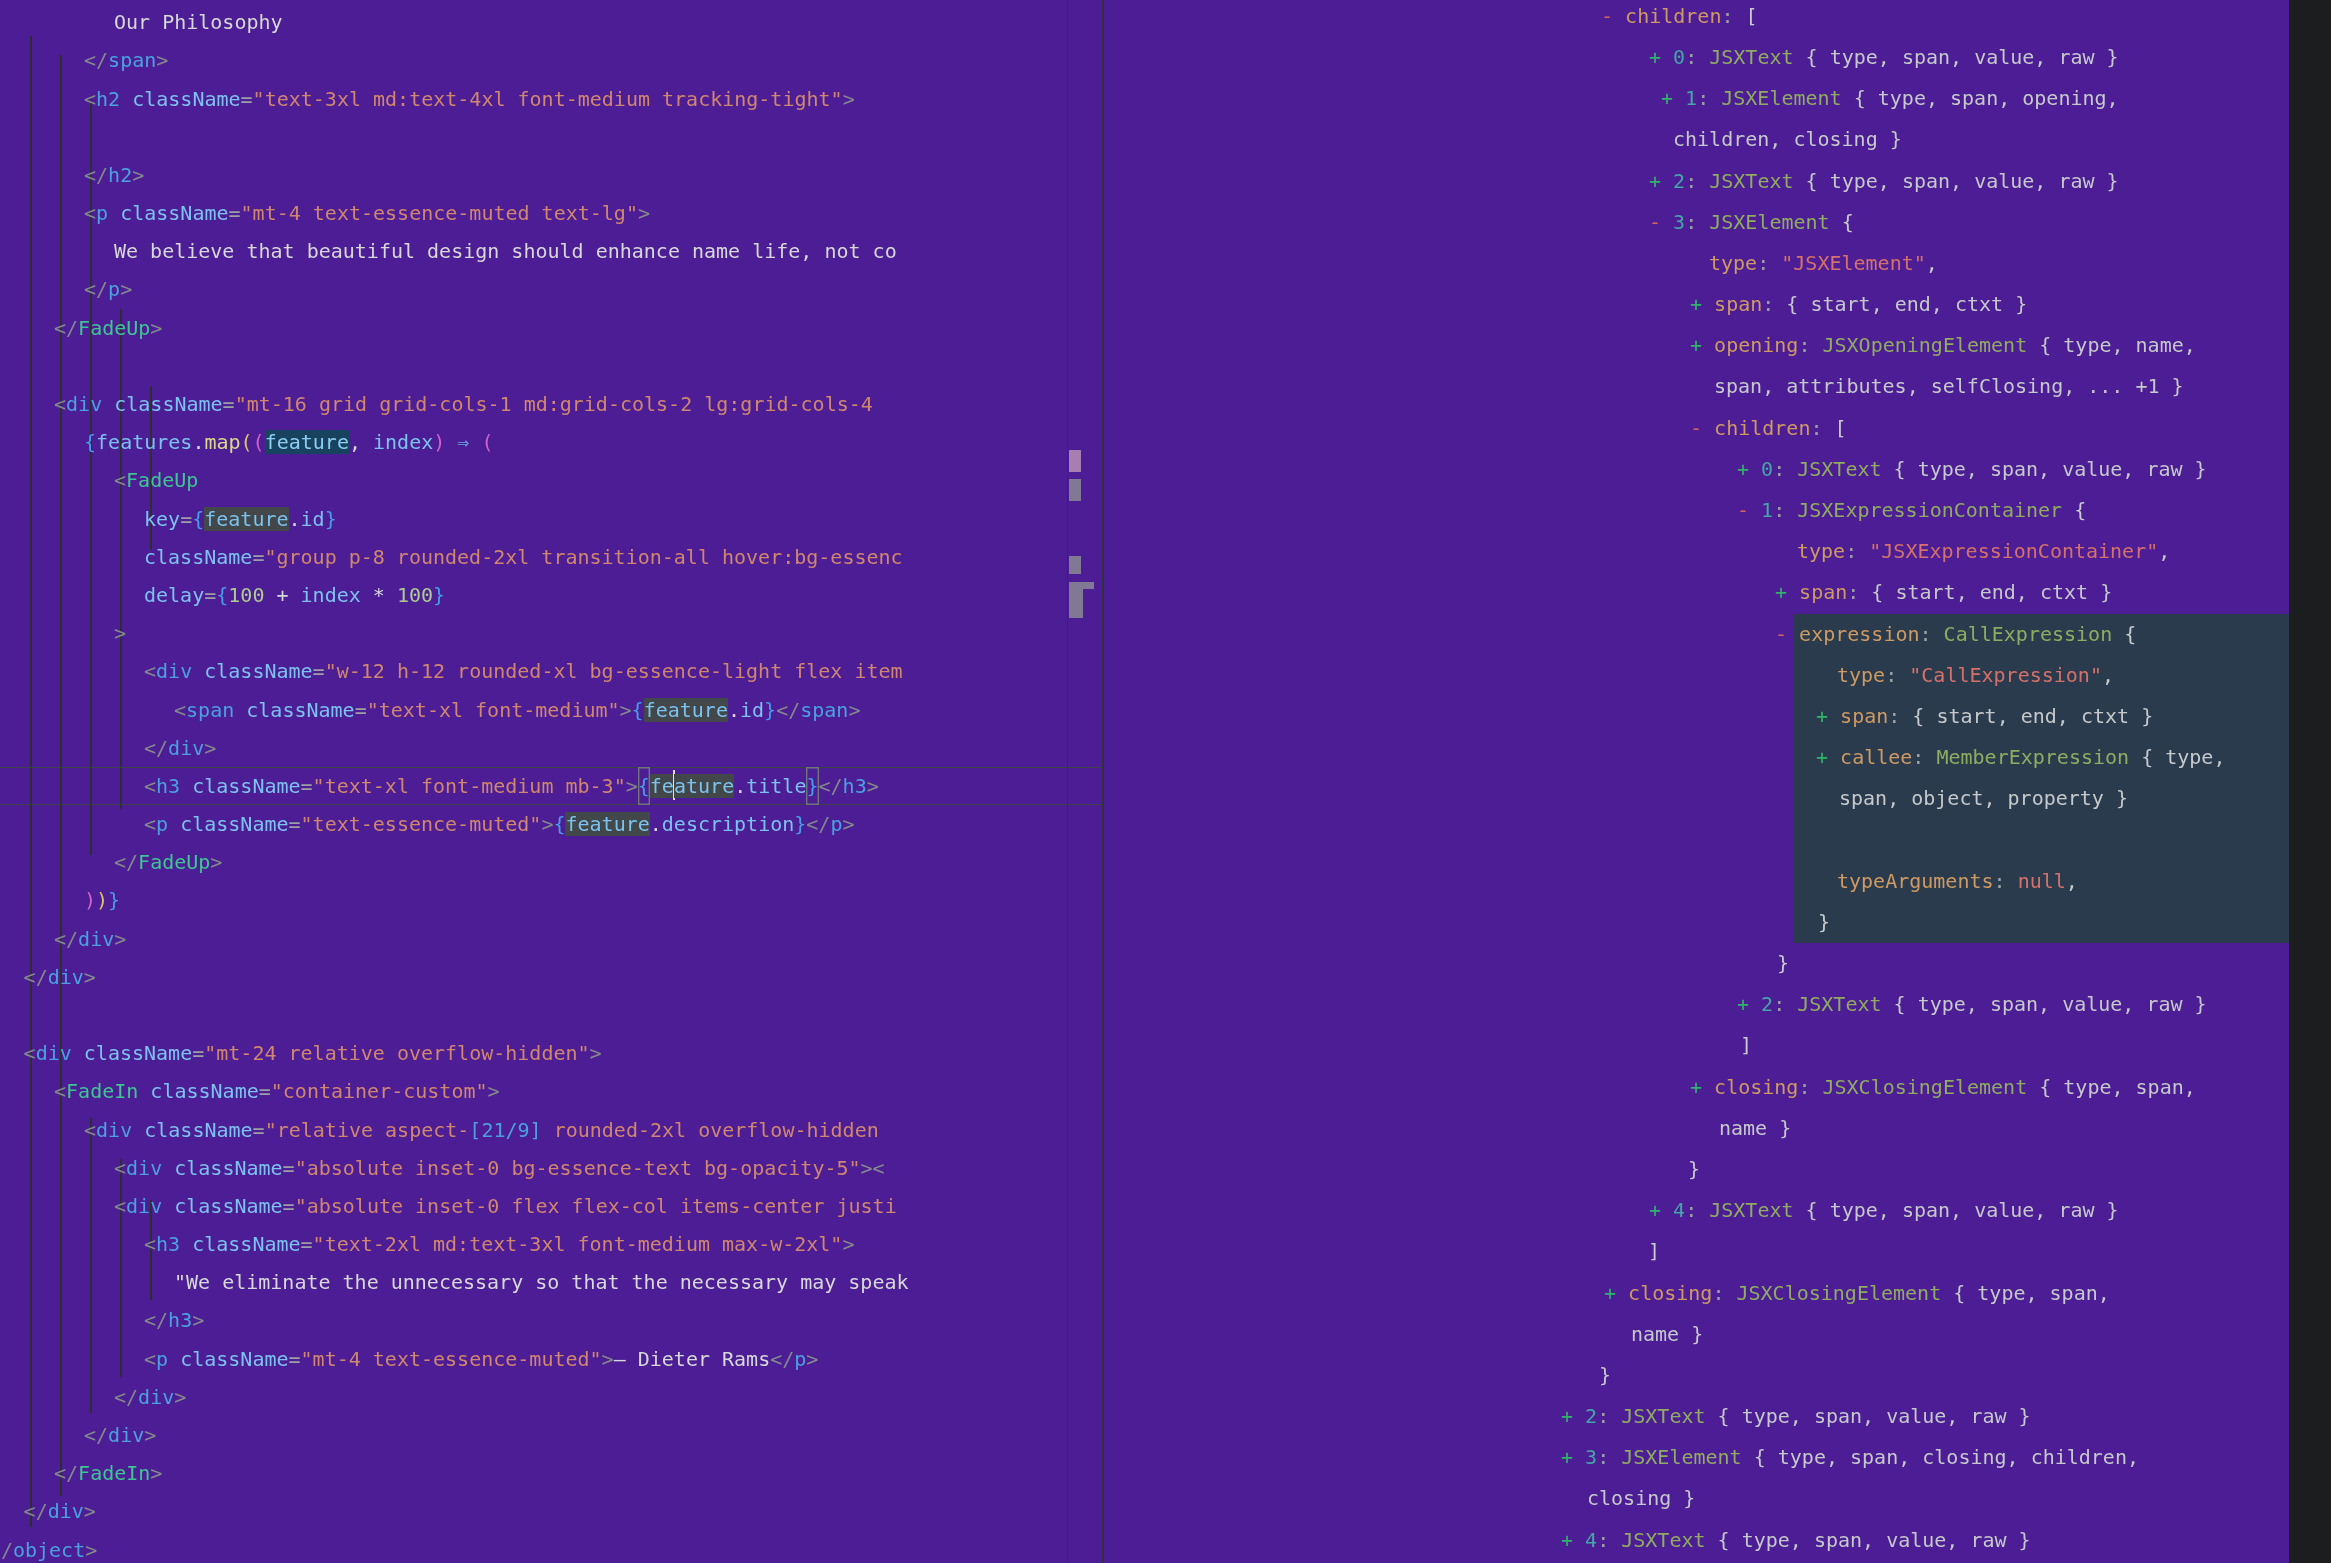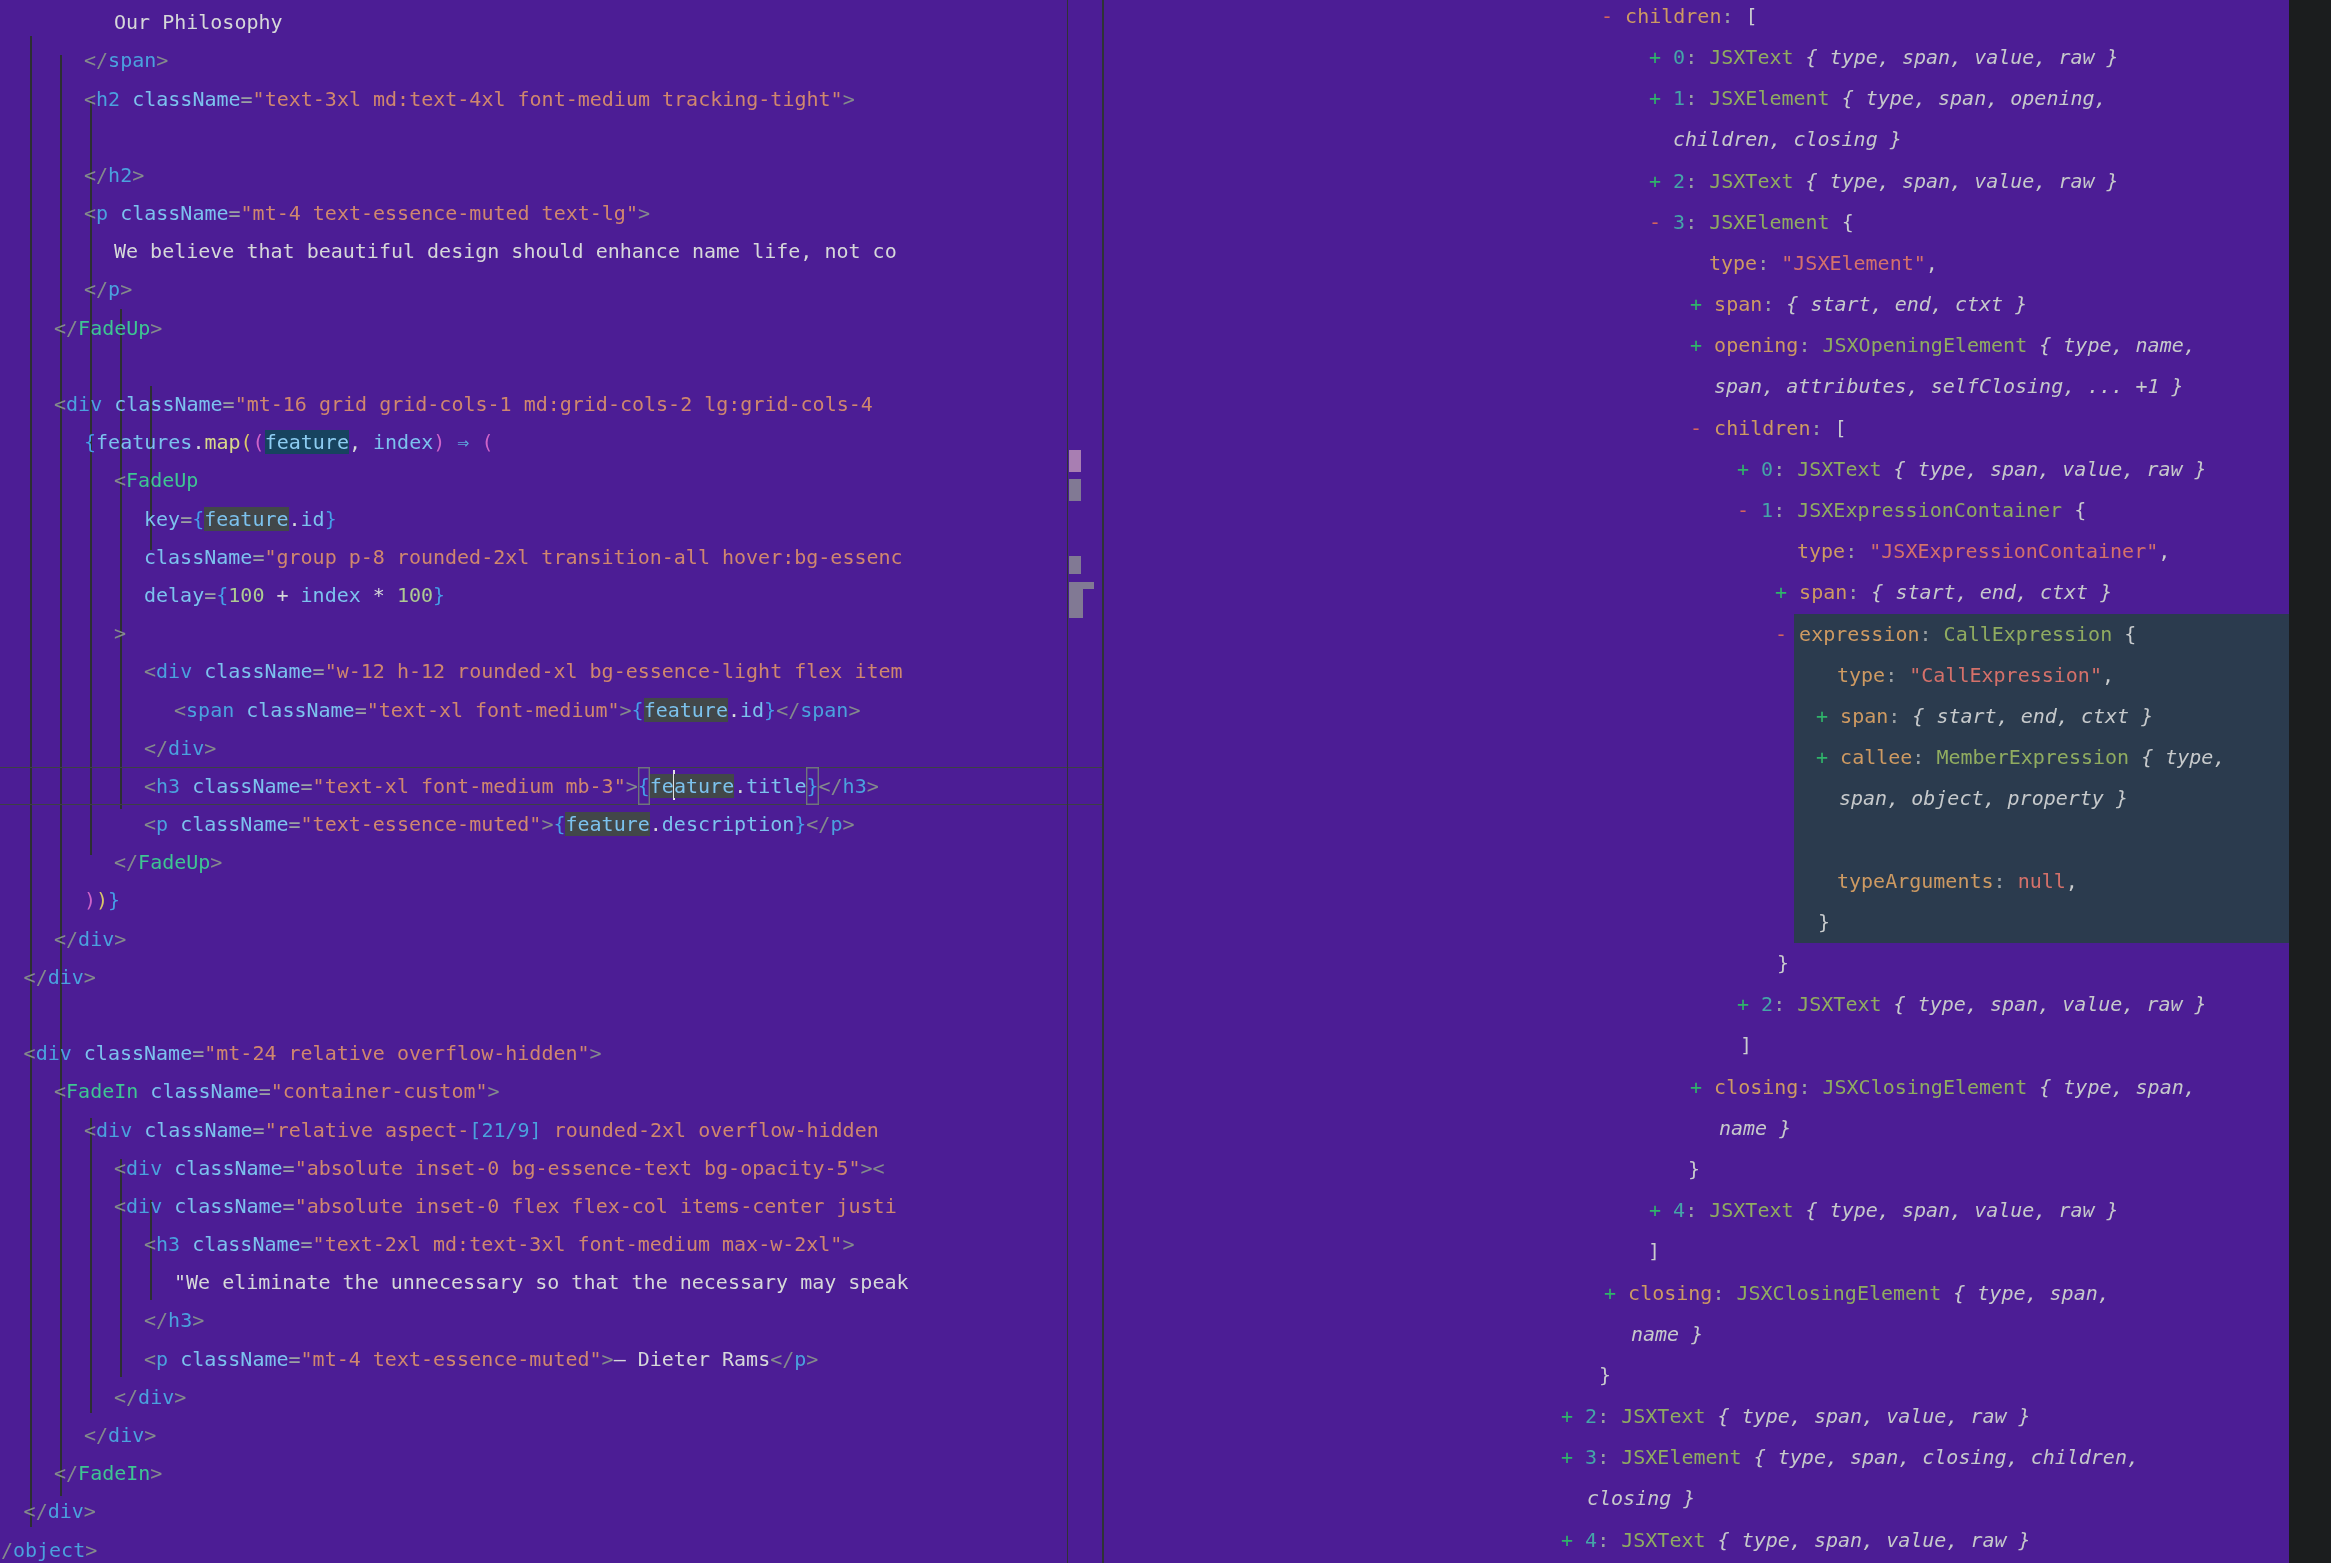--- a/index.html
+++ b/index.html
@@ -41,21 +41,21 @@
   .tk-bm {color:#459fe8;display:inline-block;box-shadow:inset 0 0 0 1.4px #6f7679;}
   .cursor{display:inline-block;width:2.3px;height:30px;background:#e2e2e2;
           vertical-align:middle;margin:0 -1.1px 5.5px -1.1px;}
   
   .tk-mn {color:#d5655c;}
   .tk-pl {color:#2fb56a;}
   .tk-k  {color:#ce9a62;}
   .tk-ix {color:#45a5a8;}
   .tk-co {color:#9aa0a3;}
   .tk-nd {color:#90ac60;}
-  .tk-pv {color:#c6c9cb;font-style:italic;}
+  .tk-pv {color:#c6c9cb;}
   .tk-st {color:#d5716a;}
   .tk-nu {color:#d5716a;}
   .tk-sbr{color:#c9ccce;}
 </style>
 </head>
 <body>
 
 <div class="app">
   <div class="editor-pane">
     <div class="guides">
@@ -119,21 +119,21 @@
         <div class="ruler-mark mark-gray" style="left: 1.8px; top: 582px; width: 25.5px; height: 7.3px;"></div>
         <div class="ruler-mark mark-gray" style="left: 1.8px; top: 589px; width: 14.5px; height: 29px;"></div>
       </div>
   </div>
   <div class="divider"></div>
   <div class="ast-pane">
     <div class="ast-sel" style="display: block; left: 690px; right: 0px; top: 614px; height: 329px;"></div>
     <div class="ast-rows">
         <div class="ast-row" style="left: 497px; top: -4.2px;"><span class="tk-mn">- </span><span class="tk-k">children</span><span class="tk-co">:</span><span class="tk-sbr"> [</span></div>
         <div class="ast-row" style="left: 545px; top: 37px;"><span class="tk-pl">+ </span><span class="tk-ix">0</span><span class="tk-co">:</span><span class="tk-nd"> JSXText</span><span class="tk-pv"> { type, span, value, raw }</span></div>
-        <div class="ast-row" style="left: 545px; top: 78px;"><span class="tk-pl">+ </span><span class="tk-ix">1</span><span class="tk-co">:</span><span class="tk-nd"> JSXElement</span><span class="tk-pv"> { type, span, opening,</span></div>
+        <div class="ast-row" style="left: 557px; top: 78px;"><span class="tk-pl">+ </span><span class="tk-ix">1</span><span class="tk-co">:</span><span class="tk-nd"> JSXElement</span><span class="tk-pv"> { type, span, opening,</span></div>
         <div class="ast-row" style="left: 569px; top: 119px;"><span class="tk-pv">children, closing }</span></div>
         <div class="ast-row" style="left: 545px; top: 161px;"><span class="tk-pl">+ </span><span class="tk-ix">2</span><span class="tk-co">:</span><span class="tk-nd"> JSXText</span><span class="tk-pv"> { type, span, value, raw }</span></div>
         <div class="ast-row" style="left: 545px; top: 202px;"><span class="tk-mn">- </span><span class="tk-ix">3</span><span class="tk-co">:</span><span class="tk-nd"> JSXElement</span><span class="tk-sbr"> {</span></div>
         <div class="ast-row" style="left: 605px; top: 243px;"><span class="tk-k">type</span><span class="tk-co">:</span><span class="tk-st"> "JSXElement"</span><span class="tk-sbr">,</span></div>
         <div class="ast-row" style="left: 586px; top: 284px;"><span class="tk-pl">+ </span><span class="tk-k">span</span><span class="tk-co">:</span><span class="tk-pv"> { start, end, ctxt }</span></div>
         <div class="ast-row" style="left: 586px; top: 325px;"><span class="tk-pl">+ </span><span class="tk-k">opening</span><span class="tk-co">:</span><span class="tk-nd"> JSXOpeningElement</span><span class="tk-pv"> { type, name,</span></div>
         <div class="ast-row" style="left: 610px; top: 366px;"><span class="tk-pv">span, attributes, selfClosing, ... +1 }</span></div>
         <div class="ast-row" style="left: 586px; top: 408px;"><span class="tk-mn">- </span><span class="tk-k">children</span><span class="tk-co">:</span><span class="tk-sbr"> [</span></div>
         <div class="ast-row" style="left: 633px; top: 449px;"><span class="tk-pl">+ </span><span class="tk-ix">0</span><span class="tk-co">:</span><span class="tk-nd"> JSXText</span><span class="tk-pv"> { type, span, value, raw }</span></div>
         <div class="ast-row" style="left: 633px; top: 490px;"><span class="tk-mn">- </span><span class="tk-ix">1</span><span class="tk-co">:</span><span class="tk-nd"> JSXExpressionContainer</span><span class="tk-sbr"> {</span></div>

